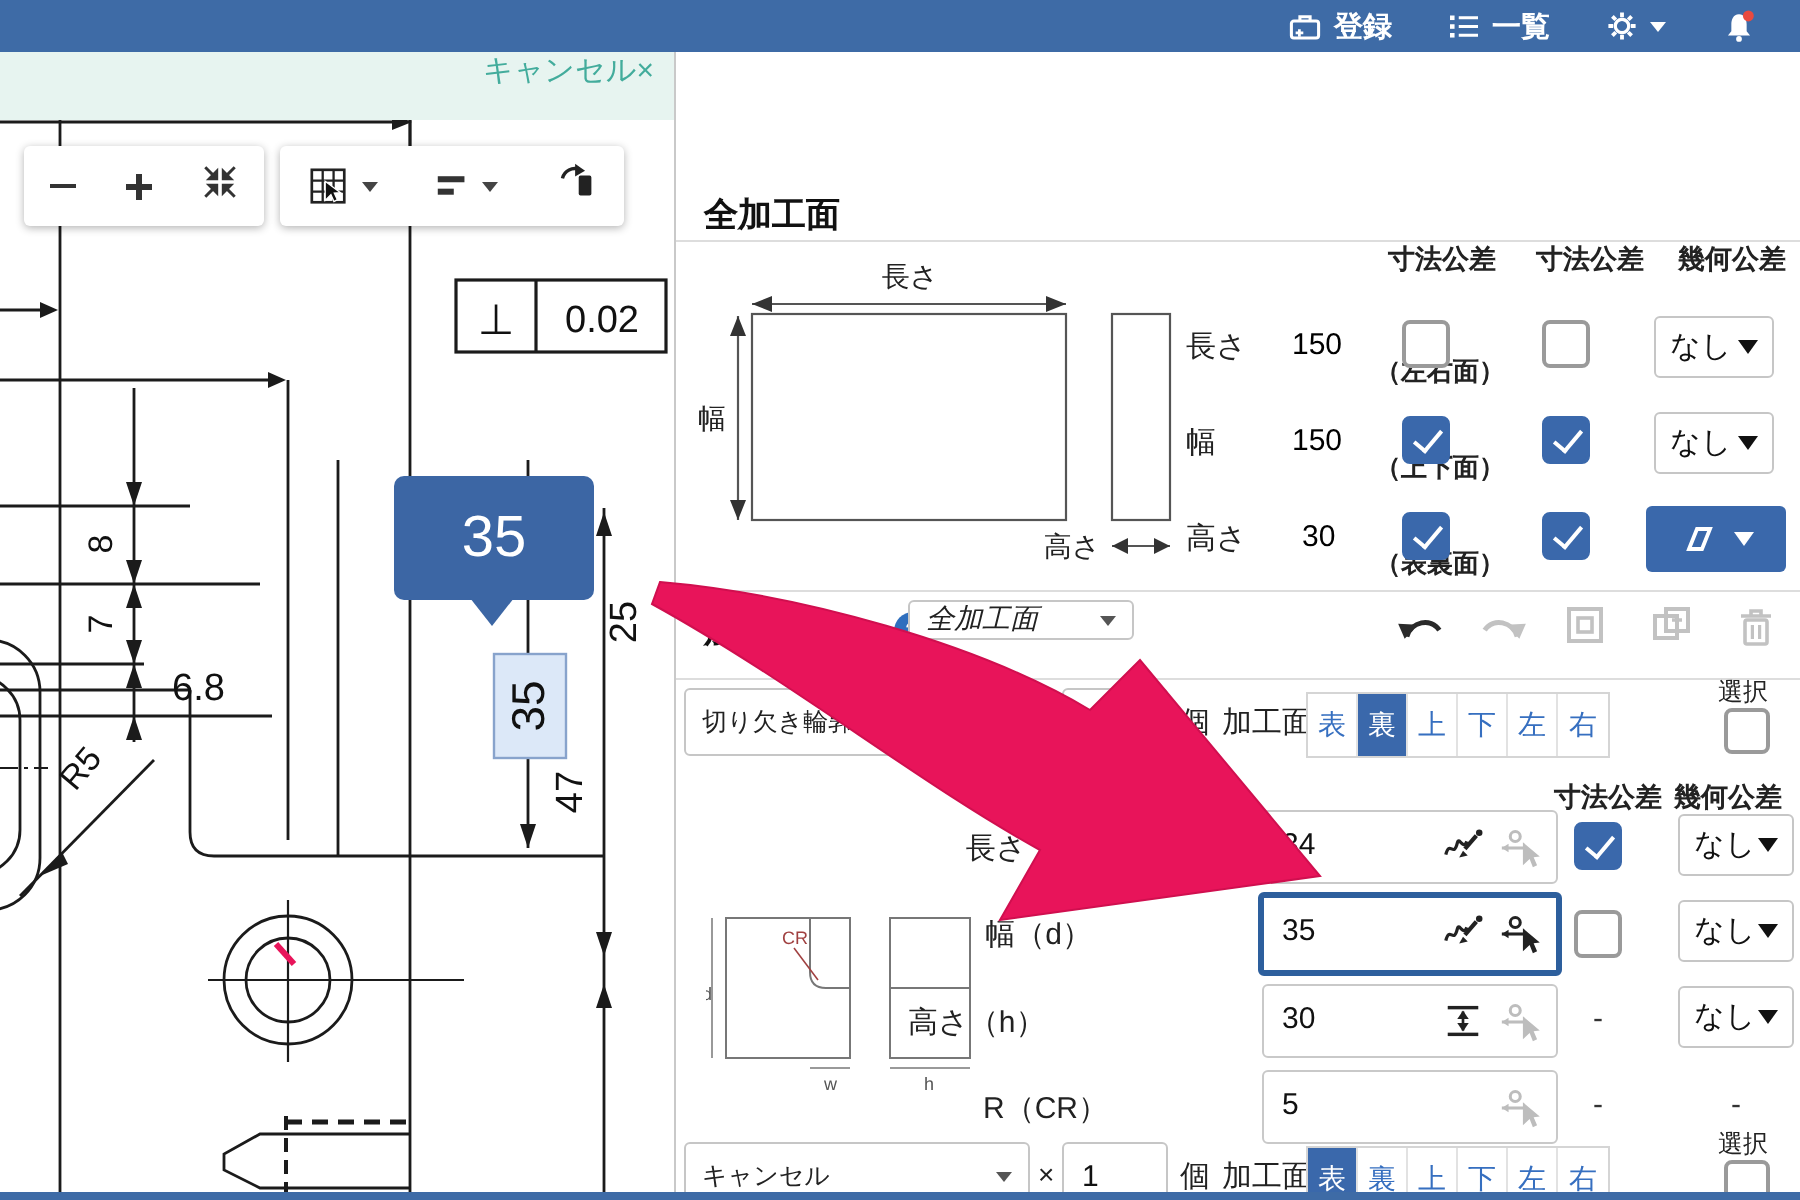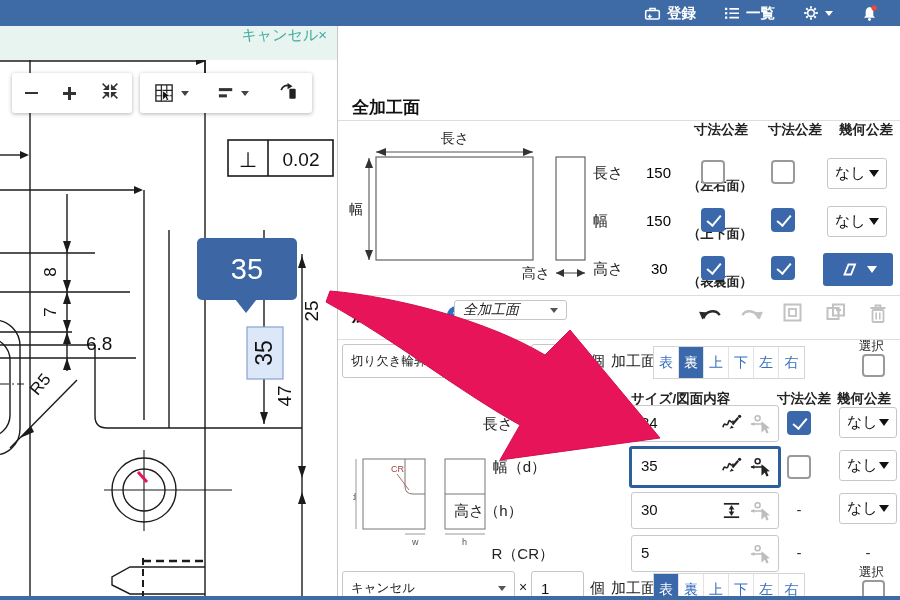--- a/index.html
+++ b/index.html
@@ -380,21 +380,20 @@
       <div class="seg-btn">表</div>
       <div class="seg-btn on">裏</div>
       <div class="seg-btn">上</div>
       <div class="seg-btn">下</div>
       <div class="seg-btn">左</div>
       <div class="seg-btn">右</div>
     </div>
     <div class="small-label" style="left:521px; top:312px;">選択</div>
     <div class="cb" style="left:524px; top:328px; width:23px; height:23px;"></div>
 
-    <div class="col-hd" style="left:293px; top:364px; width:130px; text-align:left;">サイズ/図面内容</div>
     <div class="col-hd" style="left:426px; top:364px;">寸法公差</div>
     <div class="col-hd" style="left:486px; top:364px;">幾何公差</div>
 
     <svg style="position:absolute; left:15px; top:408px;" width="145" height="115" viewBox="0 0 145 115">
       <g stroke="#777" stroke-width="1">
         <rect x="10" y="25" width="62" height="70" fill="none"></rect>
         <path d="M52 25 V52 Q52 60 60 60 H72" fill="none"></path>
         <rect x="92" y="25" width="40" height="70" fill="none"></rect>
         <line x1="92" y1="60" x2="132" y2="60"></line>
         <line x1="3" y1="25" x2="3" y2="95" stroke="#999"></line>

